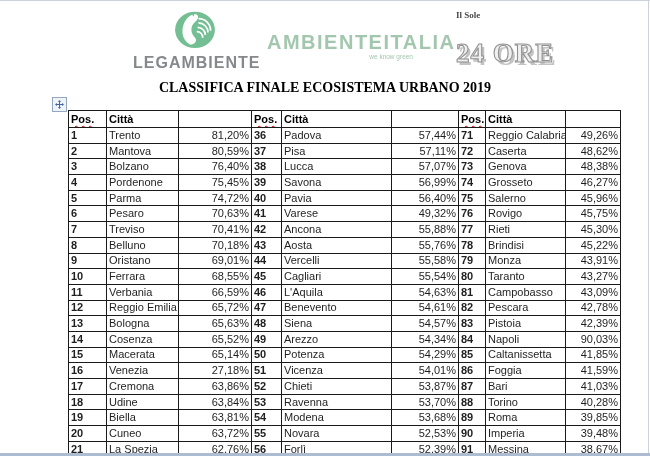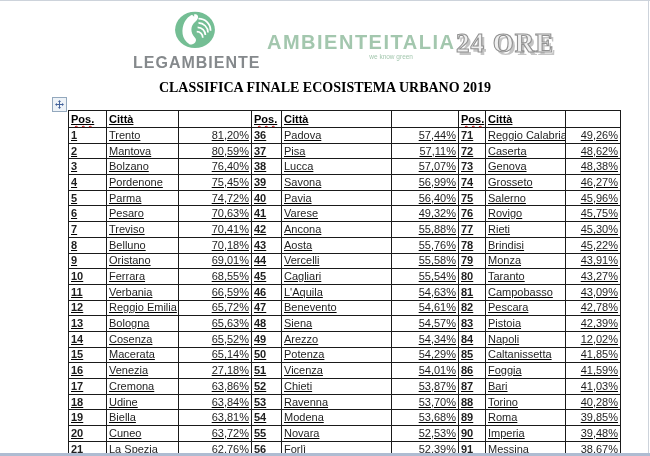--- a/index.html
+++ b/index.html
@@ -29,21 +29,21 @@
   
   .doc-title{position:absolute;left:0;top:80px;width:650px;text-align:center;
     font-family:"Liberation Serif",serif;font-weight:bold;font-size:14px;color:#000;}
 
   
   .move-handle{position:absolute;left:52px;top:97px;width:13px;height:13px;
     border:1px solid #93a8bd;background:#eef3f8;display:flex;align-items:center;justify-content:center;}
 
   
   table.ranking{position:absolute;left:68px;top:110px;width:552px;
-    border-collapse:collapse;table-layout:fixed;text-decoration:underline;}
+    border-collapse:collapse;table-layout:fixed;}
   table.ranking th,table.ranking td{
     border:1px solid #1a1a1a;font-size:11px;line-height:1;
     padding:1px 2px;overflow:hidden;white-space:nowrap;color:#1f1f1f;}
   table.ranking thead th{height:14px;text-align:left;font-weight:bold;color:#000;}
   table.ranking tbody tr{height:15.7px;}
   th.h-pos{text-decoration:underline wavy #cc0000;text-decoration-thickness:1px;text-underline-offset:2px;}
   td.c-pos{font-weight:bold;color:#000;}
   td.c-city{padding-left:4px;}
   td.c-pct{text-align:right;padding-right:3px;}
 </style>
@@ -65,20 +65,21 @@
     </span>
     <div class="lega-label">LEGAMBIENTE</div>
   </div>
 
   <div class="ambiente">
     <div class="ambiente-main">AMBIENTEITALIA</div>
     <div class="ambiente-tag">we know green</div>
   </div>
 
   <div class="sole">
+    <div class="sole-top">Il Sole</div>
     <div class="sole-main">24 ORE</div>
   </div>
 </div>
 
 <div class="doc-title">CLASSIFICA FINALE ECOSISTEMA URBANO 2019</div>
 
 <div class="move-handle">
   <svg width="9" height="9" viewBox="0 0 18 18">
     <path d="M9,0 L12,4 L6,4 Z M9,18 L6,14 L12,14 Z M0,9 L4,6 L4,12 Z M18,9 L14,12 L14,6 Z" fill="#44639b"></path>
     <rect x="8" y="3" width="2" height="12" fill="#44639b"></rect>
@@ -257,21 +258,21 @@
       </tr>
       <tr>
         <td class="c-pos">14</td>
         <td class="c-city">Cosenza</td>
         <td class="c-pct">65,52%</td>
         <td class="c-pos">49</td>
         <td class="c-city">Arezzo</td>
         <td class="c-pct">54,34%</td>
         <td class="c-pos">84</td>
         <td class="c-city">Napoli</td>
-        <td class="c-pct">12,02%</td>
+        <td class="c-pct">90,03%</td>
       </tr>
       <tr>
         <td class="c-pos">15</td>
         <td class="c-city">Macerata</td>
         <td class="c-pct">65,14%</td>
         <td class="c-pos">50</td>
         <td class="c-city">Potenza</td>
         <td class="c-pct">54,29%</td>
         <td class="c-pos">85</td>
         <td class="c-city">Caltanissetta</td>

